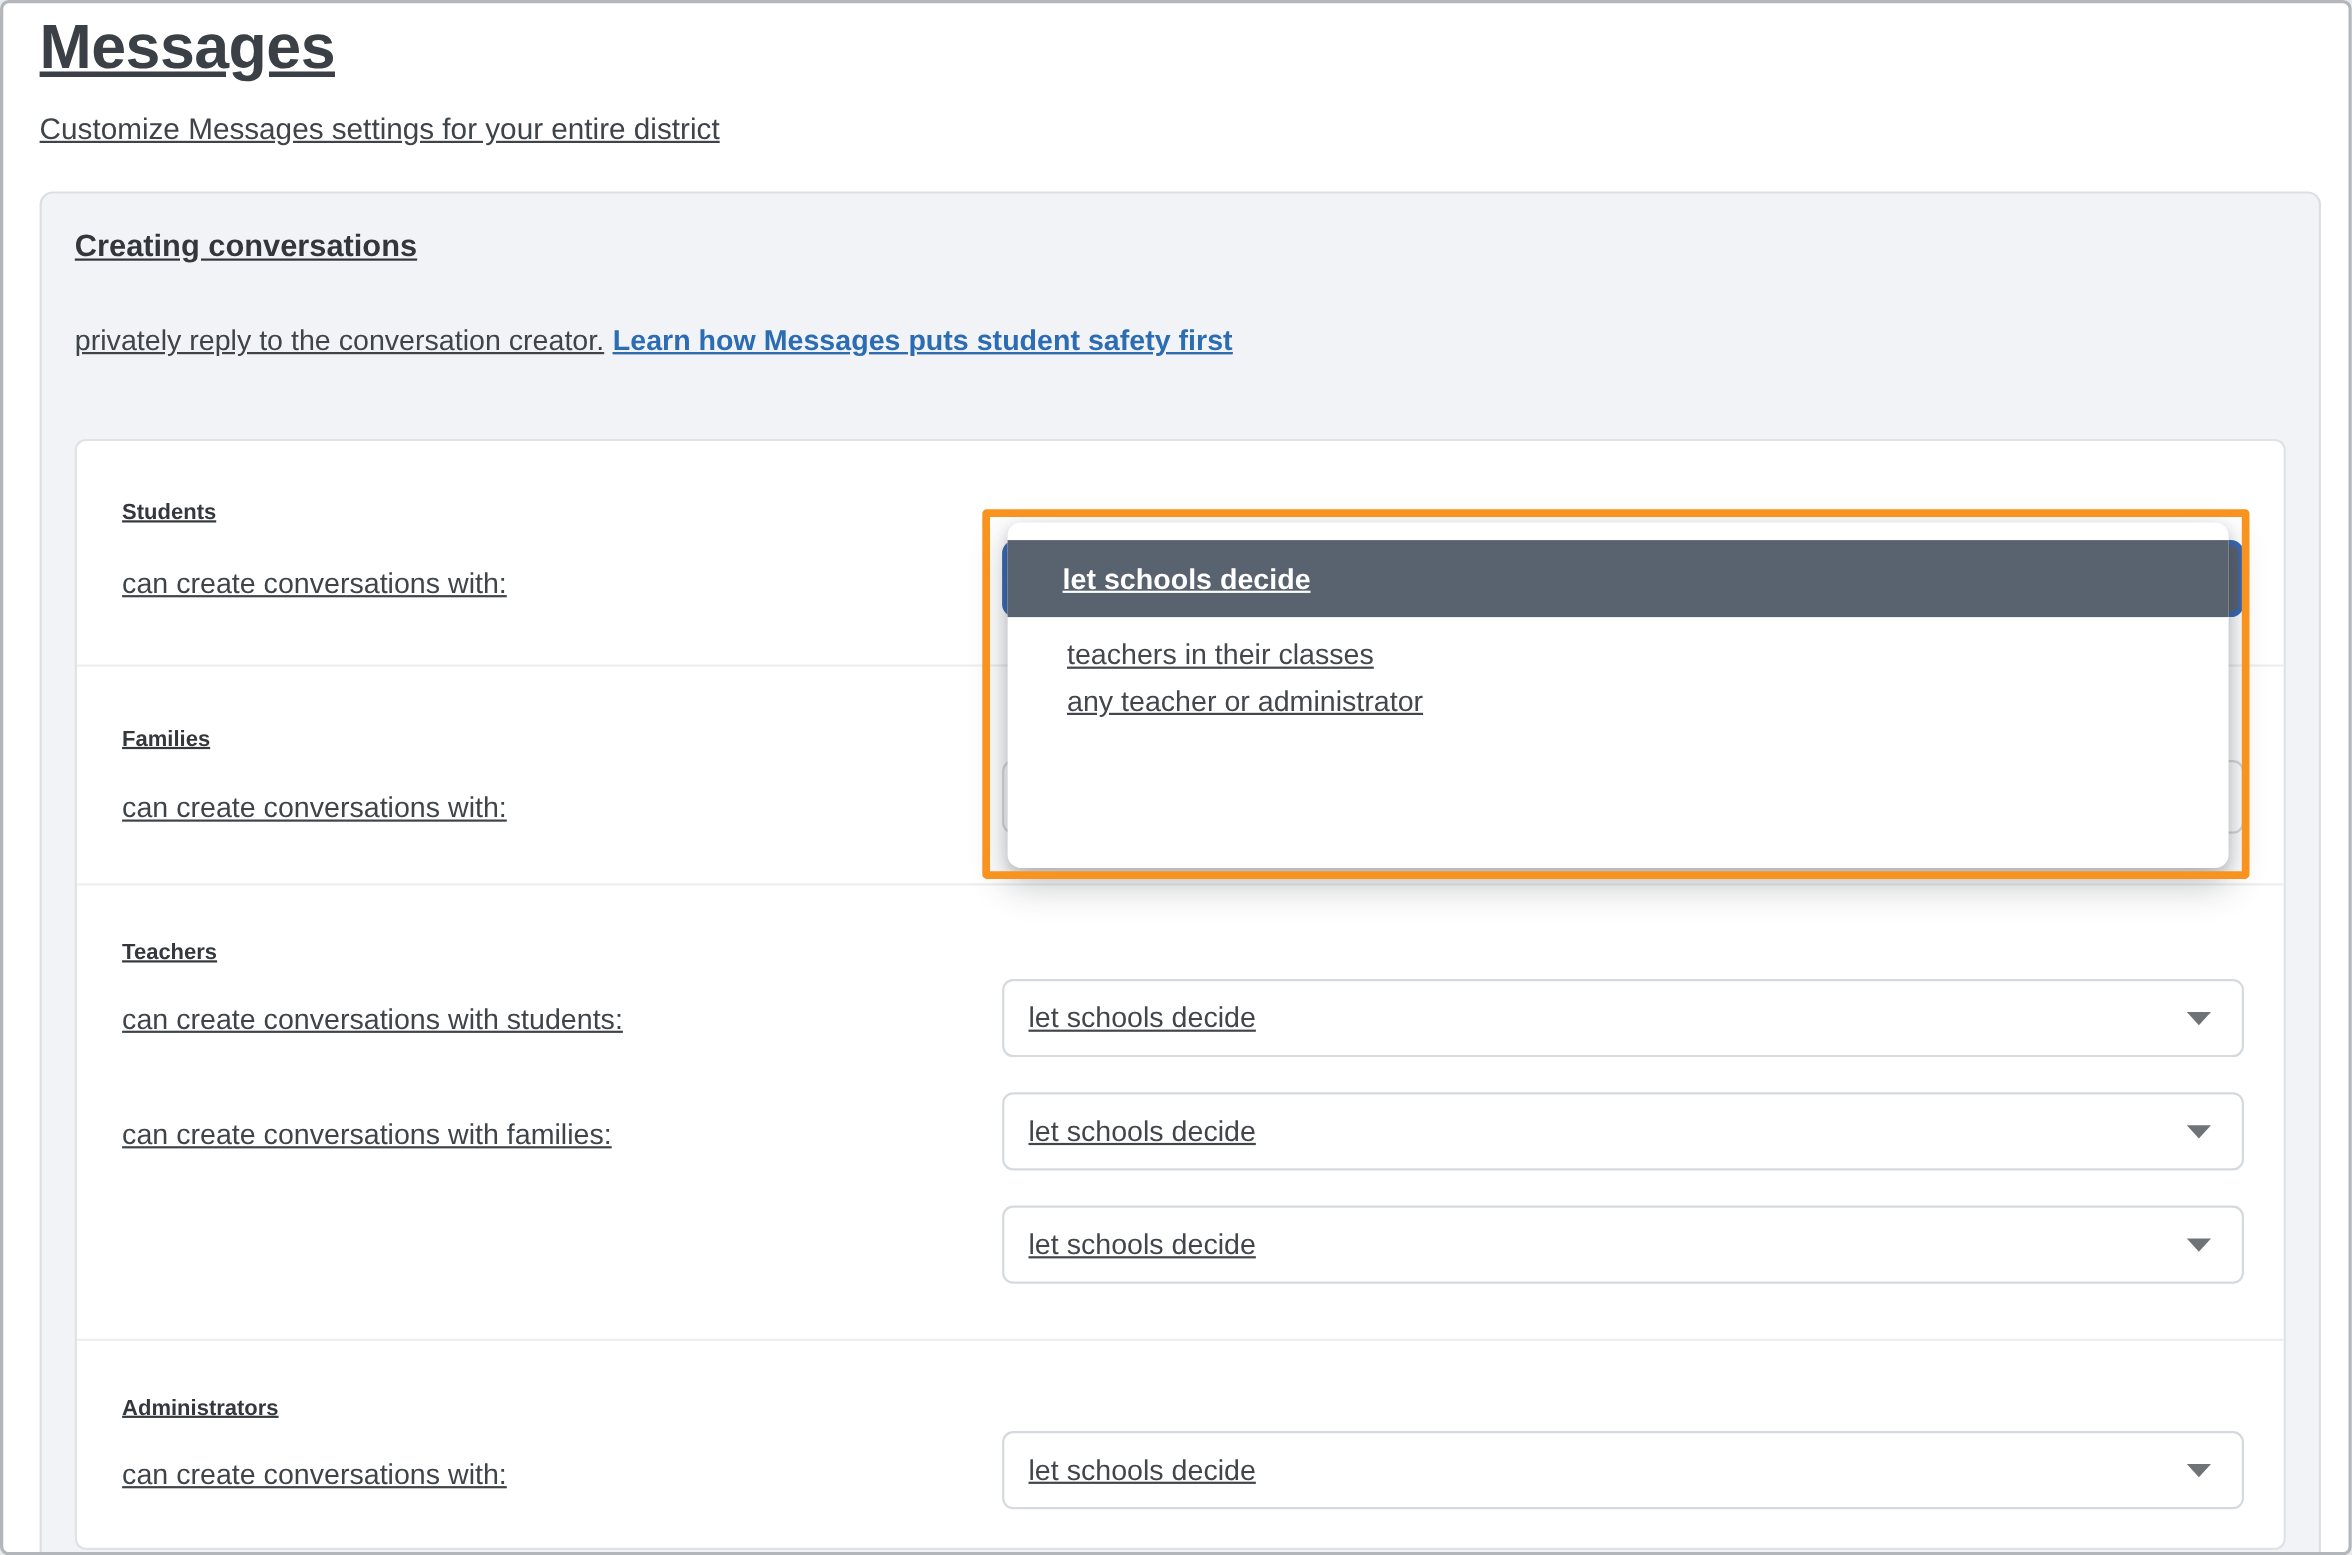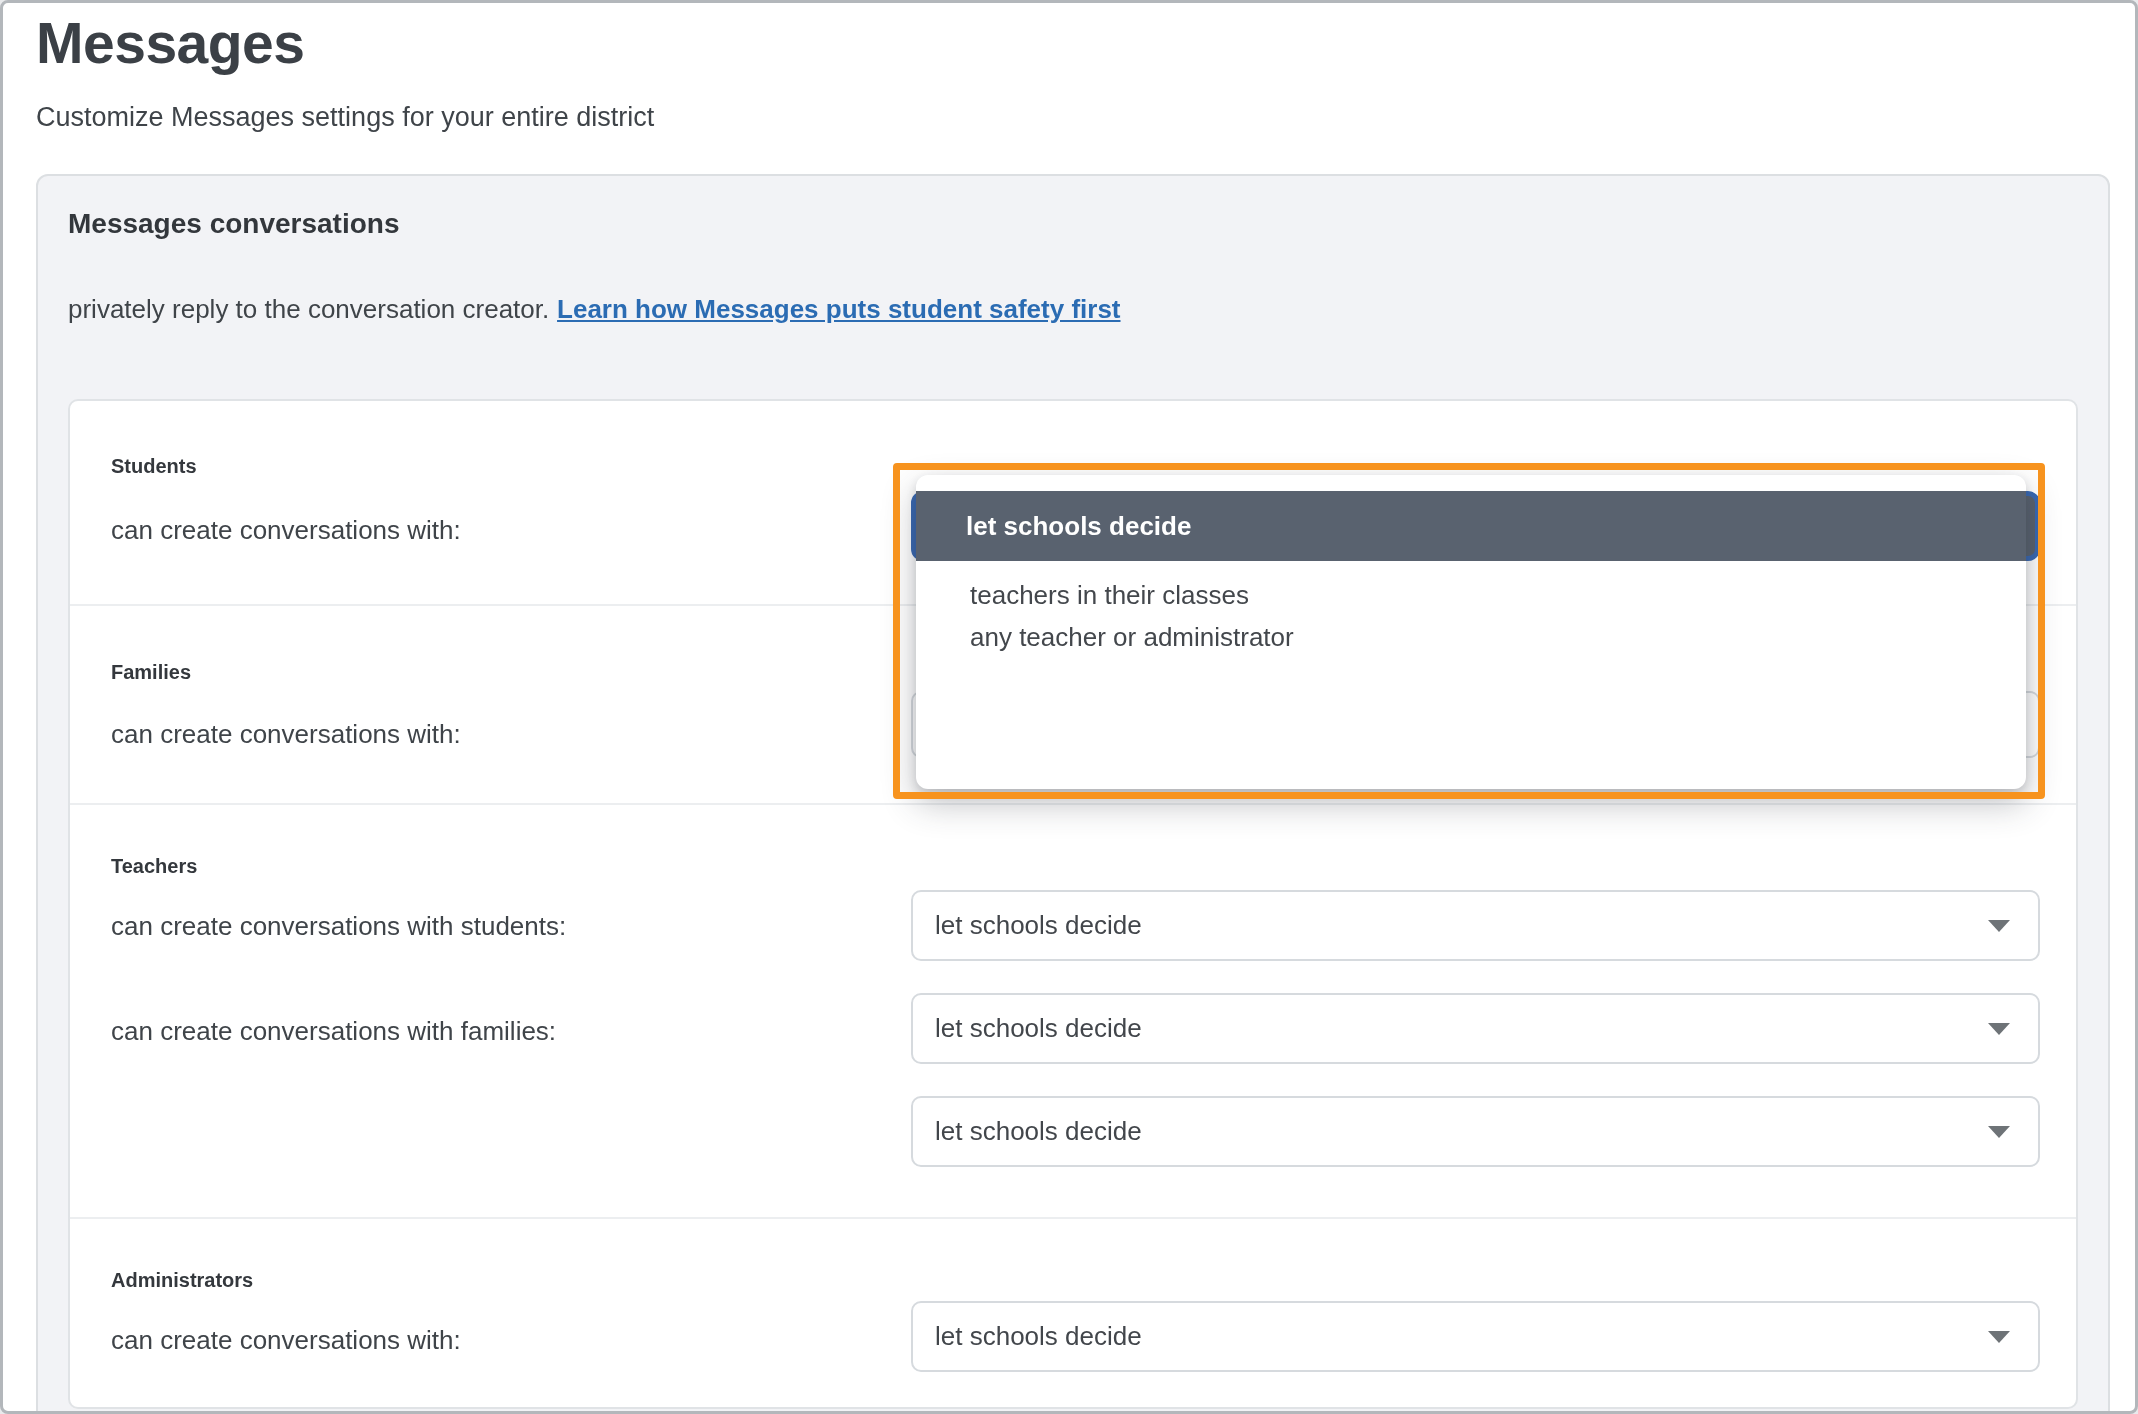--- a/index.html
+++ b/index.html
@@ -1,21 +1,21 @@
 <!DOCTYPE html>
 <html><head>
 <meta charset="utf-8">
 <style>
   html,body{margin:0;padding:0;background:#e9eaec;}
   .page{
     position:relative;width:2138px;height:1414px;box-sizing:border-box;
     background:#ffffff;border:3px solid #b3b7bb;border-radius:8px;overflow:hidden;
     font-family:"Liberation Sans","DejaVu Sans",sans-serif;
   }
-  .abs{position:absolute;}
+  .abs{position:absolute;text-decoration:underline;}
   .page-title{left:33px;top:0px;font-size:57px;font-weight:bold;color:#3b4046;letter-spacing:-0.5px;line-height:80px;}
   .subtitle{left:33px;top:94px;font-size:27px;color:#3f4449;line-height:40px;}
   .card{left:33px;top:171px;width:2074px;height:1262px;background:#f2f3f6;border:2px solid #dcdfe2;border-radius:12px;box-sizing:border-box;}
   .section-heading{left:65px;top:201px;font-size:28px;font-weight:bold;color:#33373c;line-height:40px;}
   .section-desc{left:65px;top:284px;width:1560px;font-size:26px;color:#3f4449;line-height:45px;}
   .safety-link{color:#2B6CB3;font-weight:bold;text-decoration:underline;margin-left:0.3em;cursor:pointer;}
   .panel{left:65px;top:396px;width:2010px;height:1010px;background:#ffffff;border:2px solid #e0e3e6;border-radius:10px;box-sizing:border-box;}
   .divider{left:67px;width:2006px;height:2px;background:#eceef0;}
   .d1{top:601px}.d2{top:800px}.d3{top:1214px}
   .row-label{font-size:20px;font-weight:bold;color:#34383d;line-height:34px;}
@@ -57,21 +57,21 @@
 </head>
 <body>
 
 <div class="page">
 
   <div class="abs page-title">Messages</div>
   <div class="abs subtitle">Customize Messages settings for your entire district</div>
 
   <div class="abs card"></div>
 
-  <div class="abs section-heading">Messages conversations</div>
+  <div class="abs section-heading">Creating conversations</div>
 
   <div class="abs section-desc">
     <div><span>privately reply to the conversation creator.</span><span class="safety-link">Learn how Messages puts student safety first</span></div>
   </div>
 
   <div class="abs panel"></div>
 
   <div class="abs row-label students-label">Students</div>
   <div class="abs row-sub students-sub">can create conversations with:</div>
   <div class="abs divider d1"></div>

